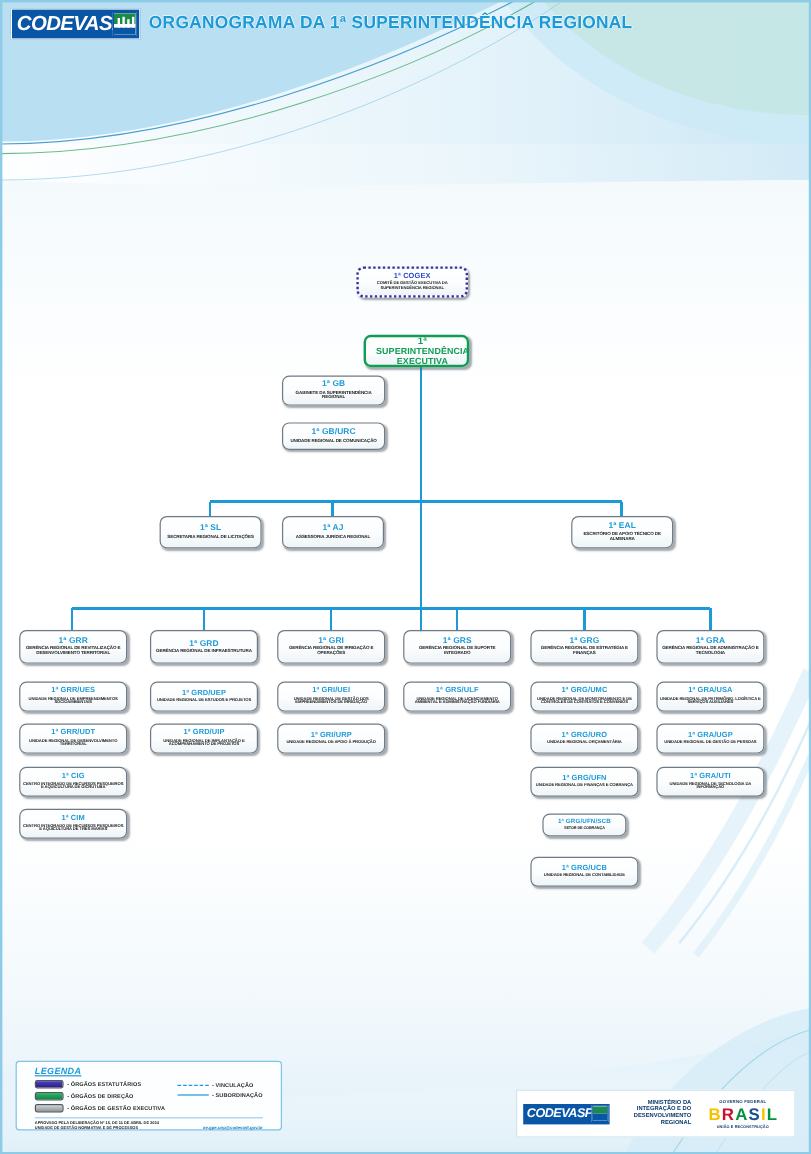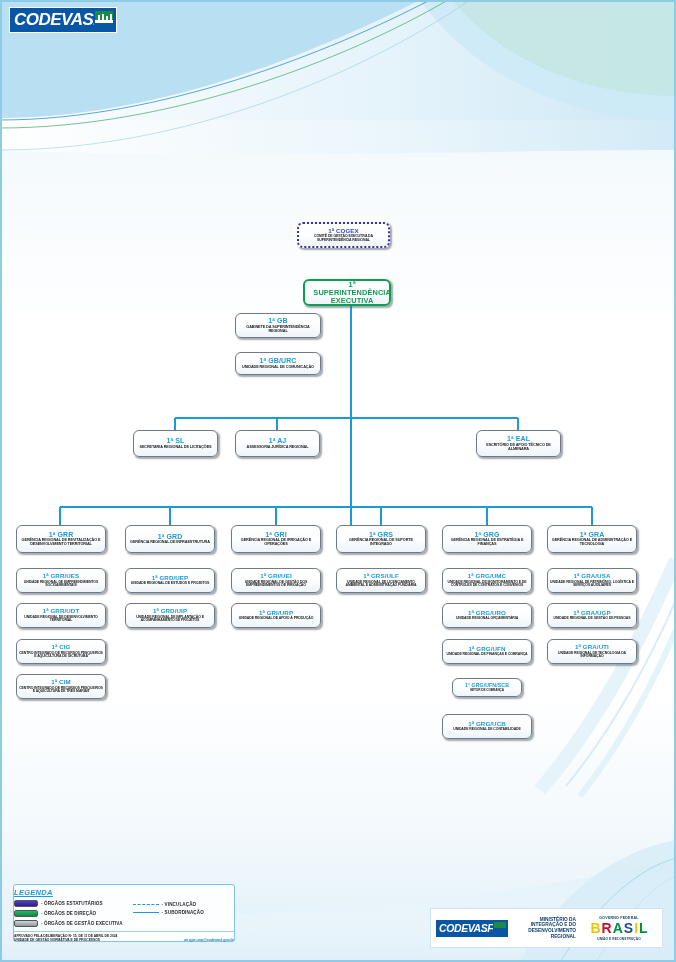--- a/index.html
+++ b/index.html
@@ -80,21 +80,21 @@
   .s-md .desc{font-size:3.8px;margin-top:1px;}
   .s-sm .code{font-size:6.2px;}
   .s-sm .desc{font-size:3.5px;margin-top:1px;}
   .s-xs .code{font-size:5.2px;}
   .s-xs .desc{font-size:3.2px;margin-top:1px;}
 
   
   #legend{
     position:absolute;left:13px;top:884px;width:222px;height:58px;
     border:1px solid #7ec4e3;border-radius:3px;background:rgba(255,255,255,0.86);
-    box-sizing:border-box;z-index:7;padding:3px 0;
+    box-sizing:border-box;z-index:7;padding:3px 15px;
   }
   #legend .leg-title{
     font-size:7.5px;font-weight:bold;font-style:italic;color:#1c9ad8;
     text-decoration:underline;margin-bottom:3px;letter-spacing:0.3px;
   }
   .leg-grid{display:flex;gap:10px;}
   .leg-col{display:flex;flex-direction:column;gap:3px;}
   .leg-row{display:flex;align-items:center;gap:3px;}
   .sw{width:24px;height:7px;border-radius:2px;border:0.8px solid #555;box-sizing:border-box;}
   .sw-purple{background:linear-gradient(180deg,#4b3fc8,#2a1f8d);}
@@ -172,20 +172,21 @@
       <span class="logo-mark">
         <span class="lm-top"></span>
           <span class="lm-bot"></span>
           <span class="lm-wave"></span>
         <span class="lm-b1"></span>
           <span class="lm-b2"></span>
           <span class="lm-b3"></span>
           <span class="lm-b4"></span>
       </span>
     </div>
+    <div id="header-title">ORGANOGRAMA DA 1ª SUPERINTENDÊNCIA REGIONAL</div>
   </div>
 
   <svg id="lines" viewBox="0 0 676 962">
     <g stroke="#1c9ad8" stroke-width="2.1" fill="none" shape-rendering="crispEdges">
 
       <line x1="351" y1="306" x2="351" y2="528"></line>
 
       <line x1="175" y1="418" x2="518" y2="418"></line>
       <line x1="175" y1="418" x2="175" y2="430"></line>
       <line x1="277" y1="418" x2="277" y2="430"></line>

